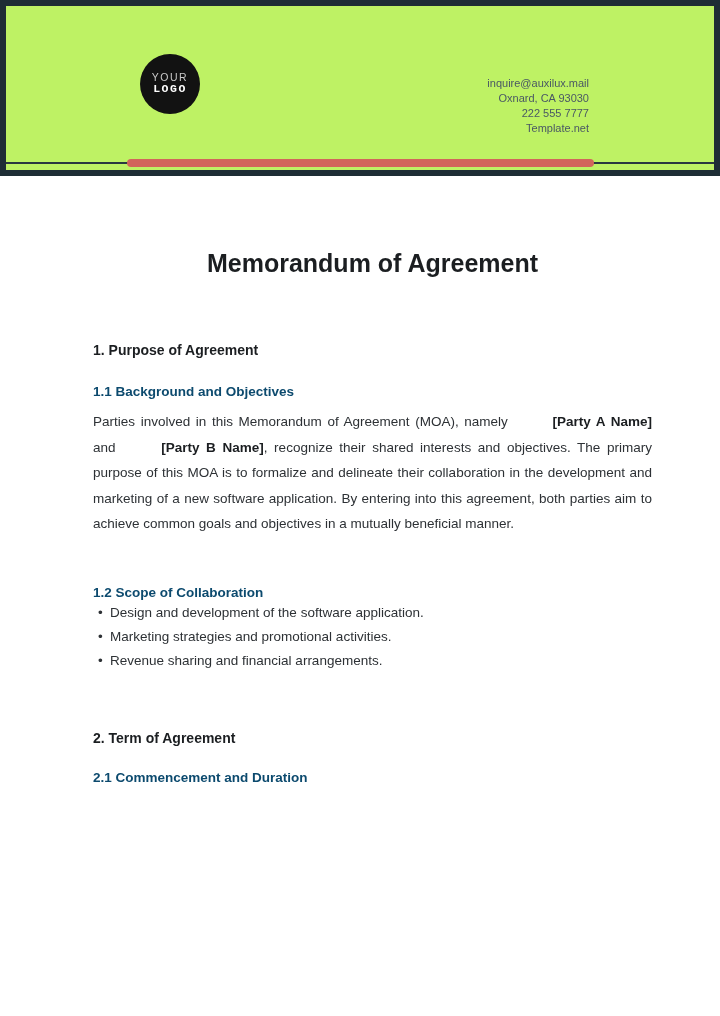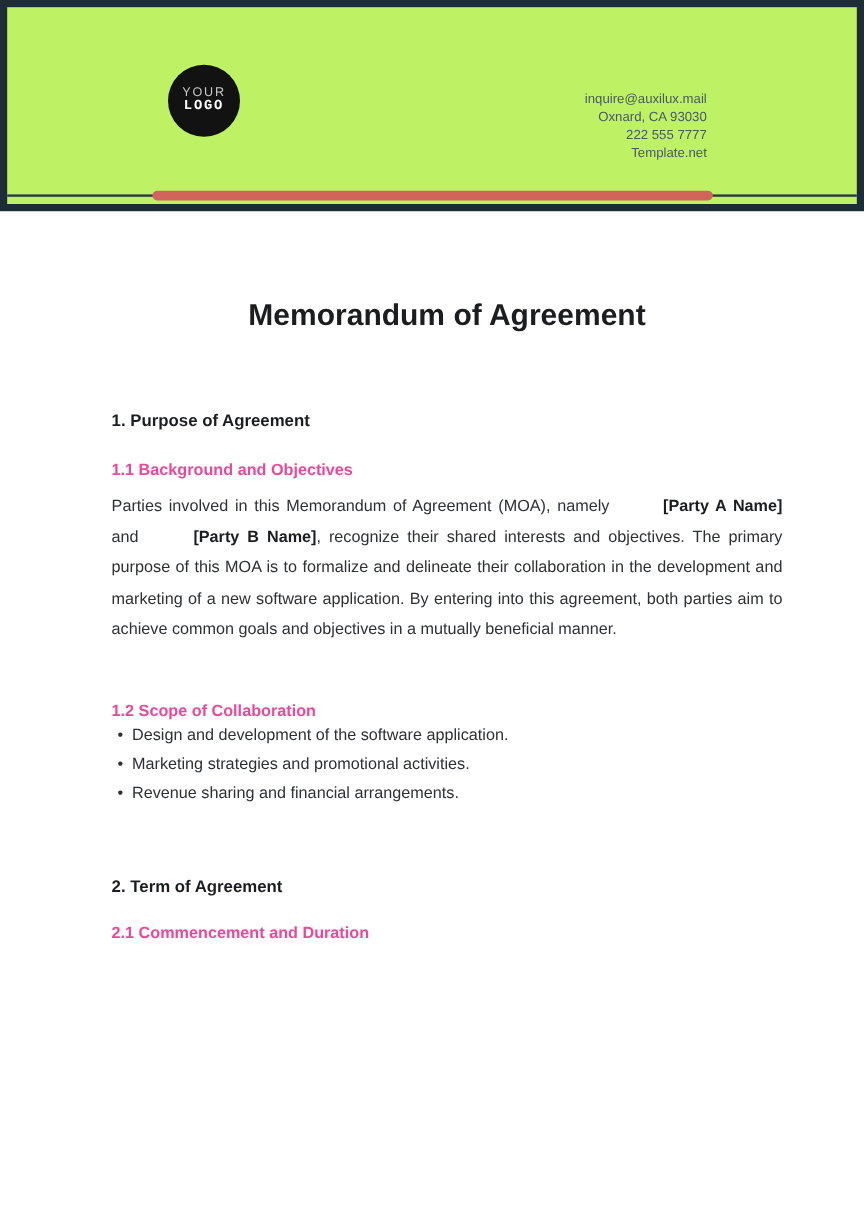--- a/index.html
+++ b/index.html
@@ -97,21 +97,21 @@
     font-size: 14px;
     line-height: 20px;
     font-weight: 700;
     color: #1b1e21;
   }
   .sub-heading {
     margin-top: 24px;
     font-size: 13.5px;
     line-height: 16px;
     font-weight: 700;
-    color: #ec4899;
+    color: #0c4a6e;
   }
   .body-para {
     margin-top: 9px;
     font-size: 13.5px;
     line-height: 25.5px;
     text-align: justify;
     color: #2d3135;
   }
   .body-para strong { color: #1b1e21; margin-left: 39px; }
   .intro-line {

